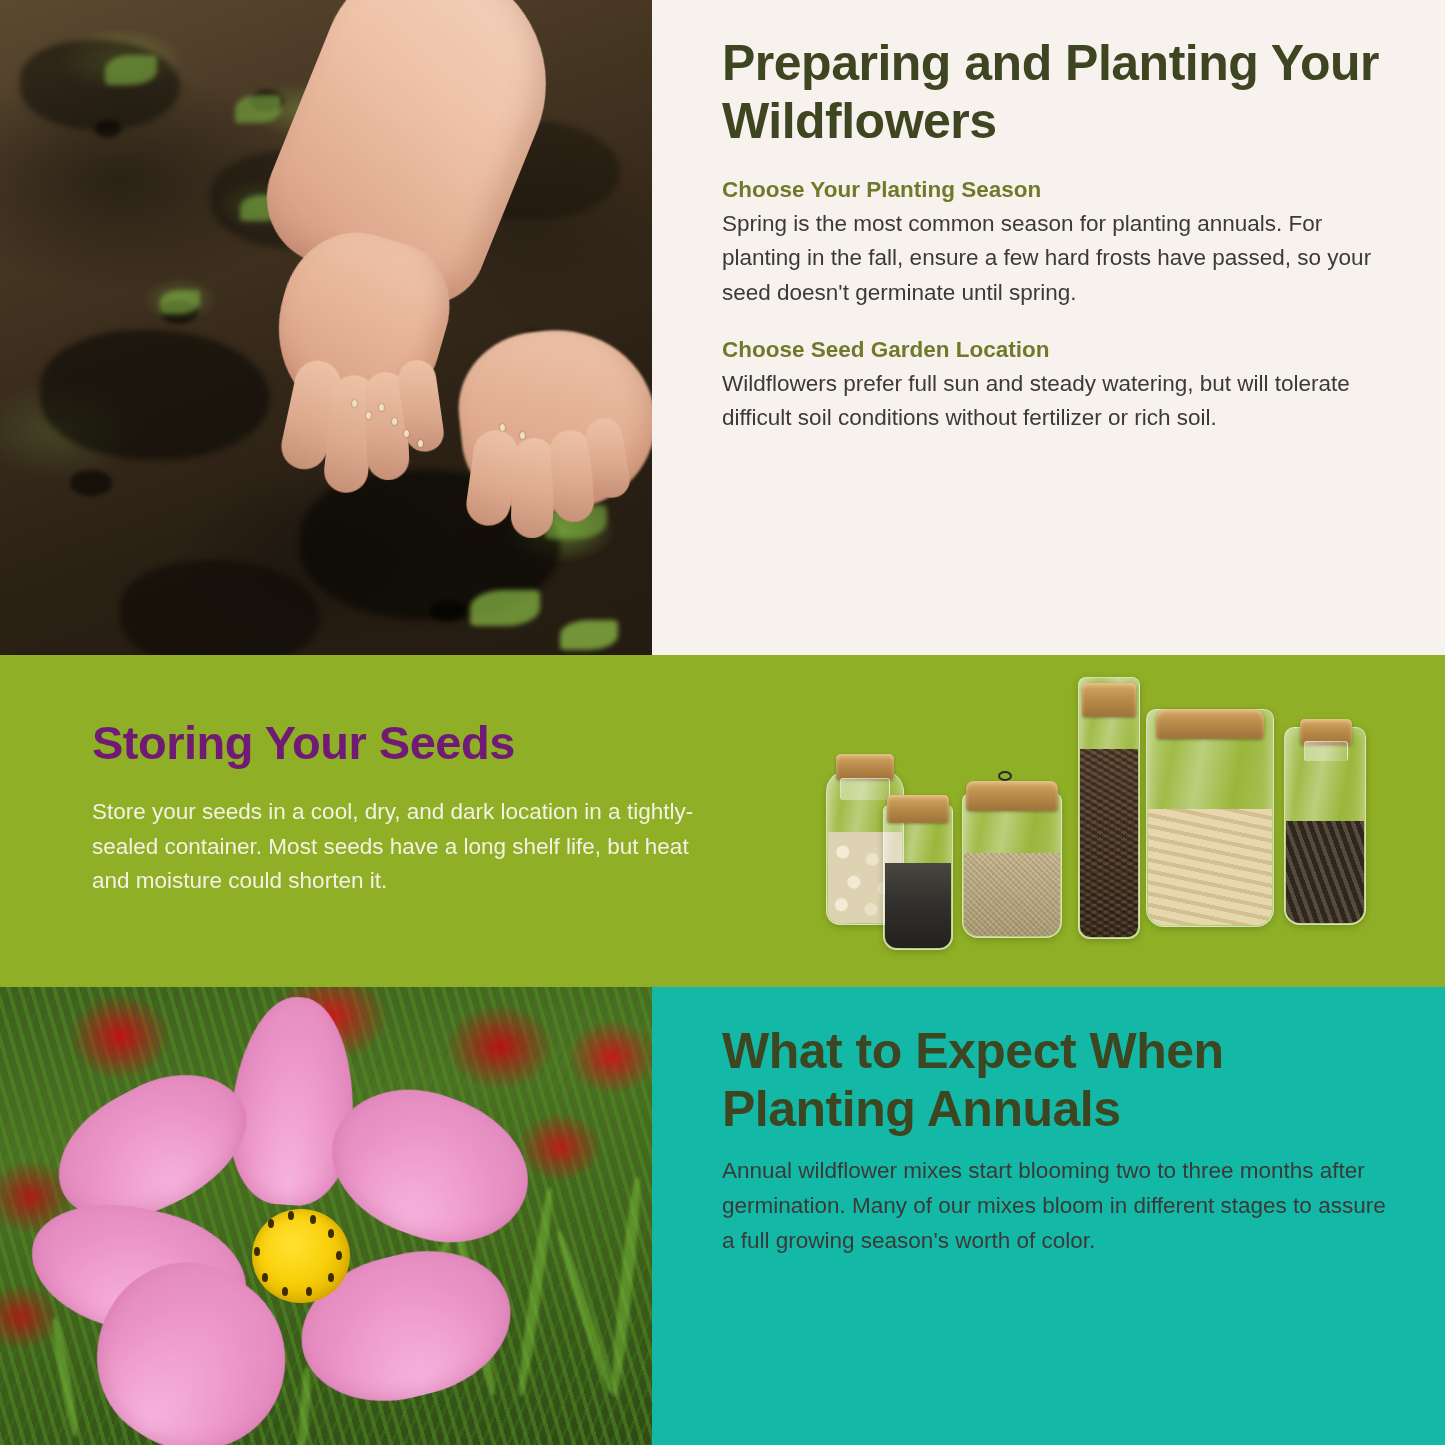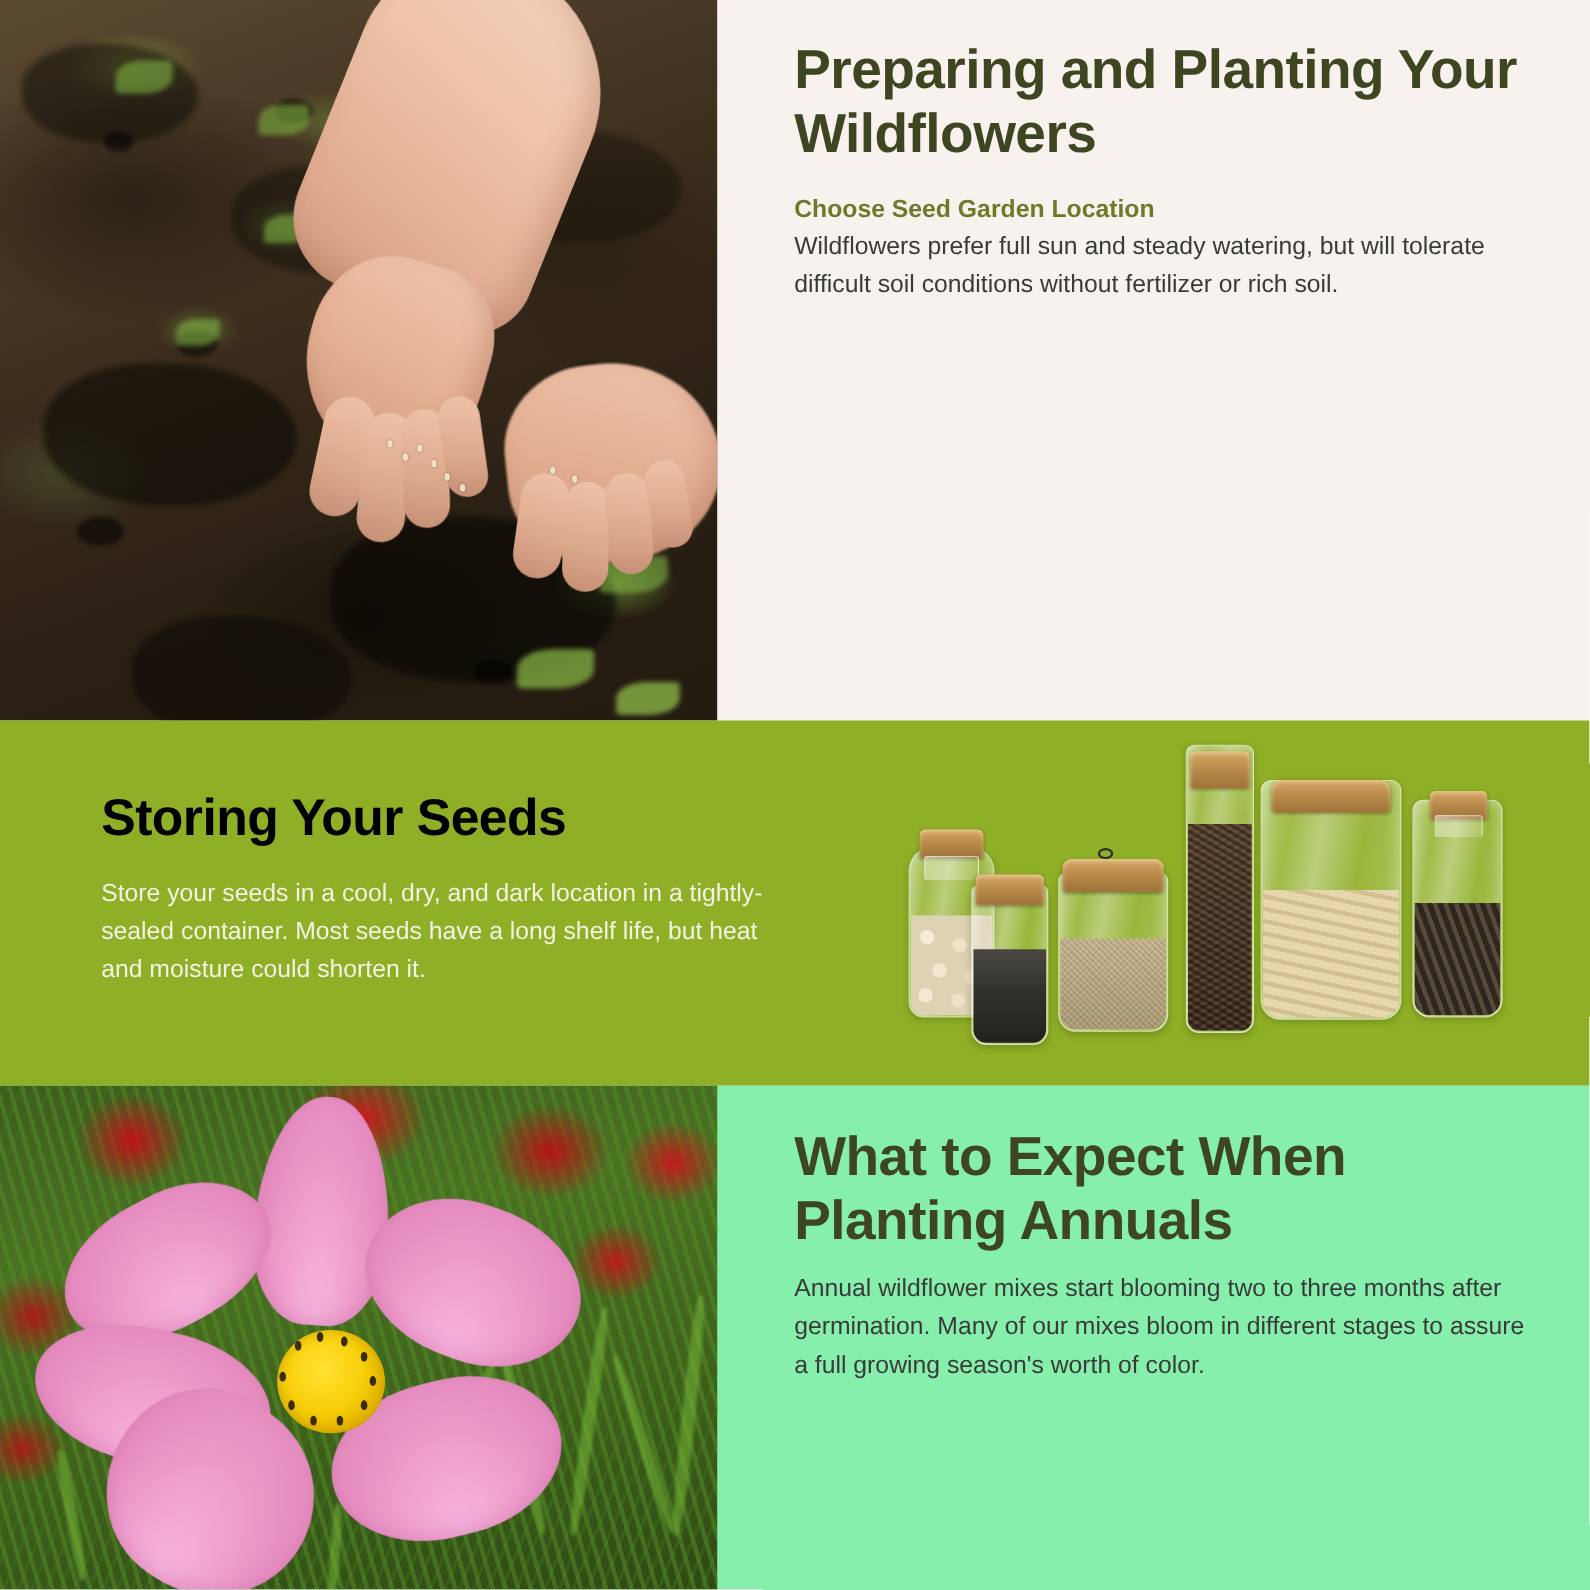--- a/index.html
+++ b/index.html
@@ -156,21 +156,21 @@
     left: 0; top: 655px;
     width: 1445px; height: 332px;
     background: #8FAF26;
   }
   .green-text {
     position: absolute;
     left: 92px; top: 62px;
     width: 630px;
   }
   .green-title {
-    color: #000000;
+    color: #701a75;
     font-size: 47px;
     font-weight: bold;
     line-height: 1.1;
     letter-spacing: -.5px;
   }
   .green-body {
     margin-top: 26px;
     color: #F3F2E3;
     font-size: 22.5px;
     line-height: 1.55;
@@ -246,21 +246,21 @@
     width: 14px; height: 10px;
     border: 2.5px solid #2a2a28;
     border-radius: 50%;
   }
 
   
   .section-bottom {
     position: absolute;
     left: 0; top: 987px;
     width: 1445px; height: 458px;
-    background: #86efac;
+    background: #14b8a6;
   }
 
   
   .photo-flower {
     position: absolute;
     left: 0; top: 0;
     width: 652px; height: 458px;
     overflow: hidden;
     background:
       radial-gradient(ellipse 70px 60px at 120px 50px,  rgba(190,15,25,.95), transparent 72%),
@@ -370,20 +370,24 @@
       <div class="seed-dot" style="left:392px; top:418px;"></div>
       <div class="seed-dot" style="left:404px; top:430px;"></div>
       <div class="seed-dot" style="left:418px; top:440px;"></div>
       <div class="seed-dot" style="left:500px; top:424px;"></div>
       <div class="seed-dot" style="left:520px; top:432px;"></div>
     </div>
 
     <div class="text-top">
       <h1 class="main-title">Preparing and Planting Your Wildflowers</h1>
 
+      <div class="block">
+        <div class="block-head">Choose Your Planting Season</div>
+        <p class="block-body">Spring is the most common season for planting annuals. For planting in the fall, ensure a few hard frosts have passed, so your seed doesn't germinate until spring.</p>
+      </div>
 
       <div class="block">
         <div class="block-head">Choose Seed Garden Location</div>
         <p class="block-body">Wildflowers prefer full sun and steady watering, but will tolerate difficult soil conditions without fertilizer or rich soil.</p>
       </div>
 
     </div>
   </div>
 
   <div class="section-green">

